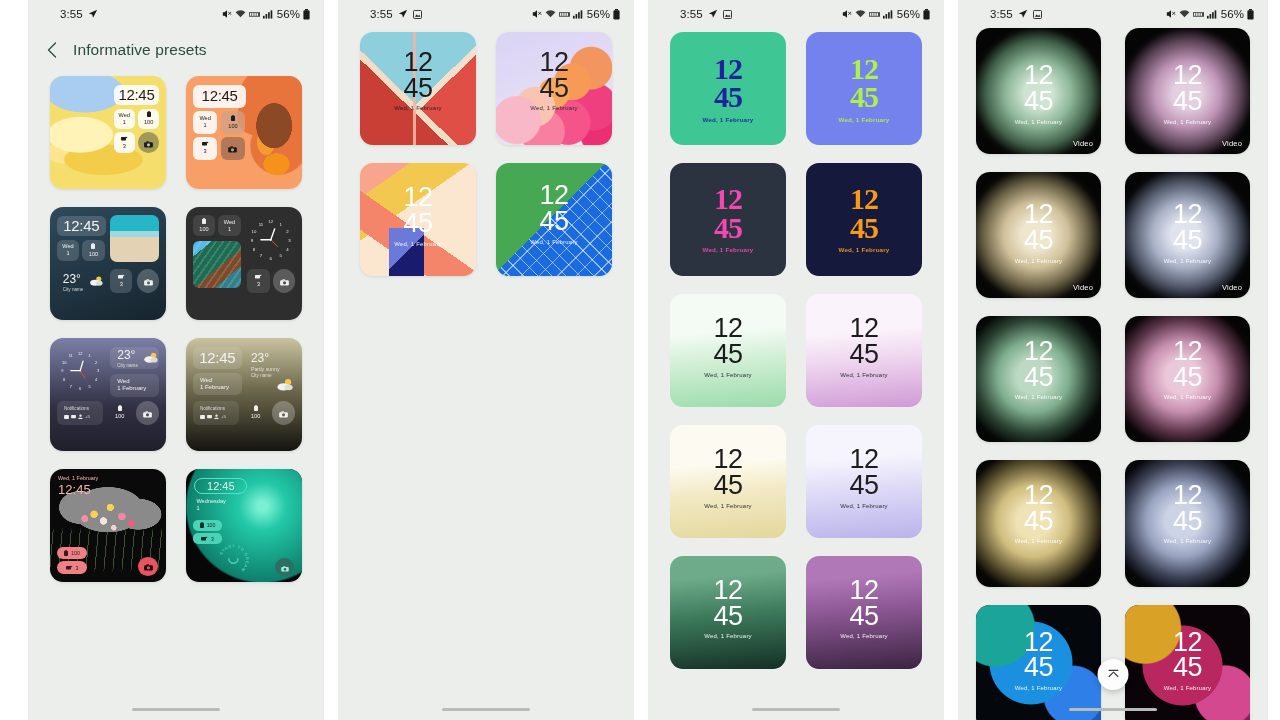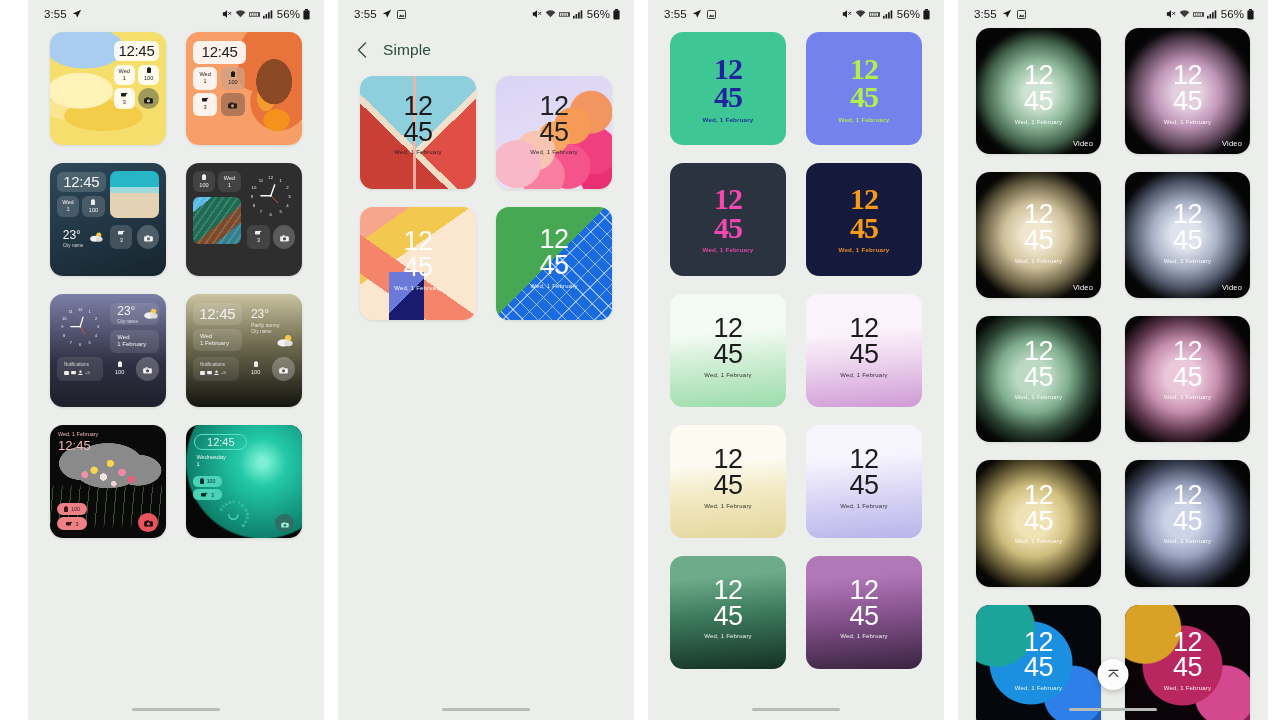--- a/index.html
+++ b/index.html
@@ -25,21 +25,21 @@
   }
   .phone:first-child { margin-left: 28px; }
   .phone:last-child { margin-right: 0; width: 310px; flex: 0 0 310px; }
 
   
   .statusbar {
     height: 28px;
     display: flex;
     align-items: center;
     justify-content: space-between;
-    padding: 0 14px 0 16px;
+    padding: 0 14px 0 32px;
     font-size: 11.5px;
     color: #1b1b1b;
     letter-spacing: .1px;
   }
   .sb-left { display: flex; align-items: center; gap: 5px; }
   .sb-right { display: flex; align-items: center; gap: 3px; }
   .sb-time { font-size: 11.5px; color: #171717; }
   .ic { display: inline-block; line-height: 0; }
   .ic svg { display: block; }
   .sb-pct { font-size: 11.5px; color: #171717; margin-left: 1px; }
@@ -219,20 +219,30 @@
         <span class="sb-pct">56%</span>
         <span class="ic">
             <svg width="7" height="11" viewBox="0 0 7 11">
               <rect x="2" y="0" width="3" height="1.3" fill="#1b1b1b"></rect>
               <rect x="0.4" y="1.3" width="6.2" height="9.2" rx="1.2" fill="#1b1b1b"></rect>
             </svg>
           </span>
       </div>
     </div>
 
+    <div class="appbar">
+      <div class="back-btn">
+        <span>
+            <svg width="10" height="16" viewBox="0 0 10 16">
+              <path d="M8.5 1 1.5 8l7 7" stroke="#2a4c3a" stroke-width="1.3" fill="none" stroke-linecap="round" stroke-linejoin="round"></path>
+            </svg>
+          </span>
+      </div>
+      <div class="appbar-title">Informative presets</div>
+    </div>
 
     <div class="grid">
 
       <div class="tile">
         <div class="tile-layer" style="background:#f6de6d"></div>
         <div class="tile-layer" style="background:radial-gradient(ellipse 55% 30% at 30% 14%, #a8cdf0 0 60%, transparent 62%)"></div>
         <div class="tile-layer" style="background:
            radial-gradient(ellipse 50% 28% at 26% 52%, #fff3b8 0 55%, transparent 58%),
            radial-gradient(ellipse 60% 24% at 46% 74%, #f3cc4a 0 55%, transparent 58%),
            radial-gradient(ellipse 40% 18% at 18% 68%, #fbe68f 0 55%, transparent 58%)"></div>
@@ -668,30 +678,20 @@
         <span class="sb-pct">56%</span>
         <span class="ic">
             <svg width="7" height="11" viewBox="0 0 7 11">
               <rect x="2" y="0" width="3" height="1.3" fill="#1b1b1b"></rect>
               <rect x="0.4" y="1.3" width="6.2" height="9.2" rx="1.2" fill="#1b1b1b"></rect>
             </svg>
           </span>
       </div>
     </div>
 
-    <div class="appbar">
-      <div class="back-btn">
-        <span>
-            <svg width="10" height="16" viewBox="0 0 10 16">
-              <path d="M8.5 1 1.5 8l7 7" stroke="#2a4c3a" stroke-width="1.3" fill="none" stroke-linecap="round" stroke-linejoin="round"></path>
-            </svg>
-          </span>
-      </div>
-      <div class="appbar-title">Simple</div>
-    </div>
 
     <div class="grid">
 
       <div class="tile">
         <div class="tile-layer" style="background:#8ecfdd"></div>
         <div class="tile-layer" style="background:linear-gradient(to bottom right, transparent 0 56%, #f0e0cc 56% 60%, #e04f45 60% 100%)"></div>
         <div class="tile-layer" style="background:linear-gradient(to bottom left, transparent 0 58%, #f0ddc6 58% 62%, #c93f36 62% 100%)"></div>
         <div class="tile-layer" style="background:linear-gradient(90deg, transparent 46%, #f0b5a8 46% 48.5%, transparent 48.5%);opacity:.9"></div>
         <div class="clk-stack" style="color:#1b1b1b;top:16%">
           <span class="clk-h">12</span>

